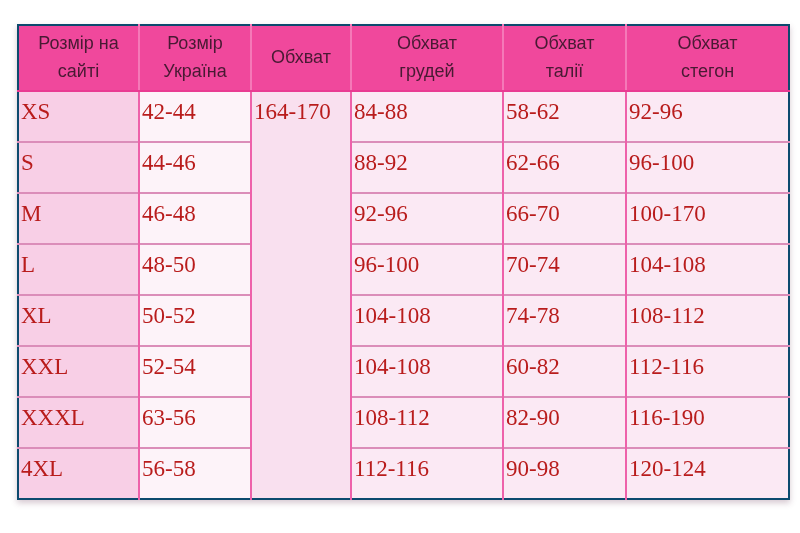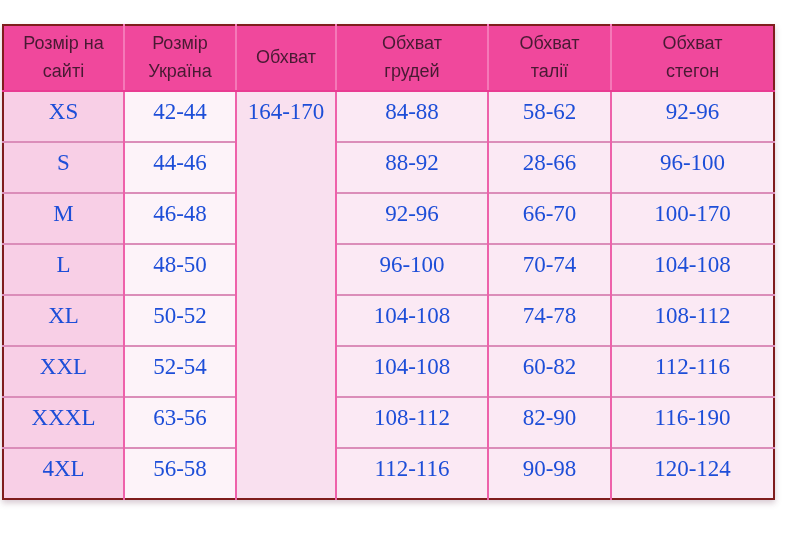--- a/index.html
+++ b/index.html
@@ -5,25 +5,25 @@
   html,body{margin:0;padding:0;}
   body{
     width:800px;height:533px;
     background:#ffffff;
     font-family:"Liberation Sans",sans-serif;
     position:relative;
     overflow:hidden;
   }
   .size-table{
     position:absolute;
-    left:2px;top:24px;
+    left:17px;top:24px;
     width:771px;height:470px;
     border-collapse:collapse;
     table-layout:fixed;
-    border:2px solid #7f1d1d;
+    border:2px solid #0c4a6e;
     box-shadow:0 3px 6px rgba(90,40,70,0.25);
     padding-left:40px;
   }
   .size-table th{
     background:#f0489c;
     color:#481a33;
     font-family:"Liberation Sans",sans-serif;
     font-size:18px;
     font-weight:normal;
     line-height:1.55;
@@ -31,22 +31,21 @@
     vertical-align:middle;
     white-space:pre-line;
     border-left:2px solid #f579b8;
     border-bottom:2px solid #e93b92;
     padding:4px 2px;
   }
   .size-table th:first-child{border-left:none;}
   .size-table td{
     font-family:"Liberation Serif",serif;
     font-size:23px;
-    color:#1d4ed8;
-    text-align:center;
+    color:#b91c1c;
     vertical-align:top;
     padding:7px 2px 2px 2px;
     border-left:2px solid #ee61aa;
     border-top:2px solid #db8db9;
   }
   .size-table td:first-child{border-left:none;}
   .size-table tbody tr:first-child td{border-top:none;}
   thead tr{height:62px;}
   tbody tr{height:51px;}
   .col-site  {background:#f8cfe6;}
@@ -91,21 +90,21 @@
       <td class="col-ua">42-44</td>
       <td class="col-height" rowspan="8">164-170</td>
       <td class="col-meas">84-88</td>
       <td class="col-meas">58-62</td>
       <td class="col-meas">92-96</td>
     </tr>
     <tr>
       <td class="col-site">S</td>
       <td class="col-ua">44-46</td>
       <td class="col-meas">88-92</td>
-      <td class="col-meas">28-66</td>
+      <td class="col-meas">62-66</td>
       <td class="col-meas">96-100</td>
     </tr>
     <tr>
       <td class="col-site">M</td>
       <td class="col-ua">46-48</td>
       <td class="col-meas">92-96</td>
       <td class="col-meas">66-70</td>
       <td class="col-meas">100-170</td>
     </tr>
     <tr>

